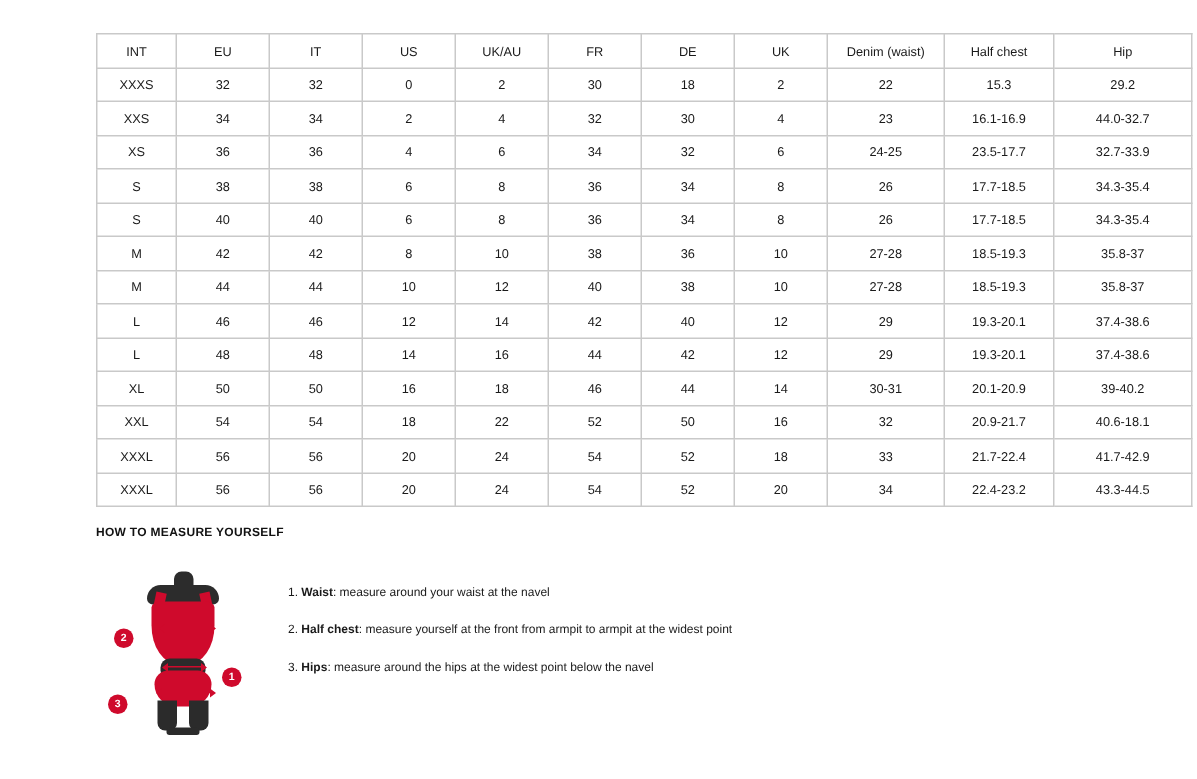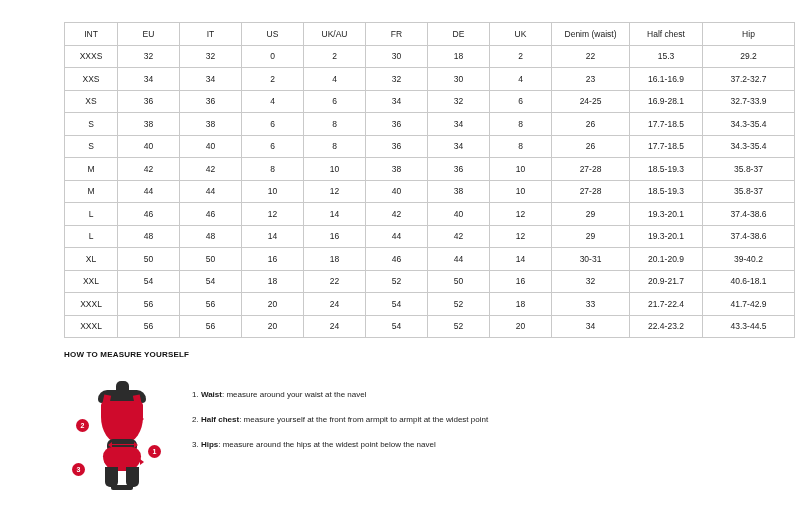--- a/index.html
+++ b/index.html
@@ -296,33 +296,33 @@
           <td>XXS</td>
           <td>34</td>
           <td>34</td>
           <td>2</td>
           <td>4</td>
           <td>32</td>
           <td>30</td>
           <td>4</td>
           <td class="hdr-left">23</td>
           <td class="hdr-left">16.1-16.9</td>
-          <td class="hdr-left">37.2-32.7</td>
+          <td class="hdr-left">44.0-32.7</td>
         </tr>
         <tr>
           <td>XS</td>
           <td>36</td>
           <td>36</td>
           <td>4</td>
           <td>6</td>
           <td>34</td>
           <td>32</td>
           <td>6</td>
           <td class="hdr-left">24-25</td>
-          <td class="hdr-left">16.9-28.1</td>
+          <td class="hdr-left">23.5-17.7</td>
           <td class="hdr-left">32.7-33.9</td>
         </tr>
         <tr>
           <td>S</td>
           <td>38</td>
           <td>38</td>
           <td>6</td>
           <td>8</td>
           <td>36</td>
           <td>34</td>

